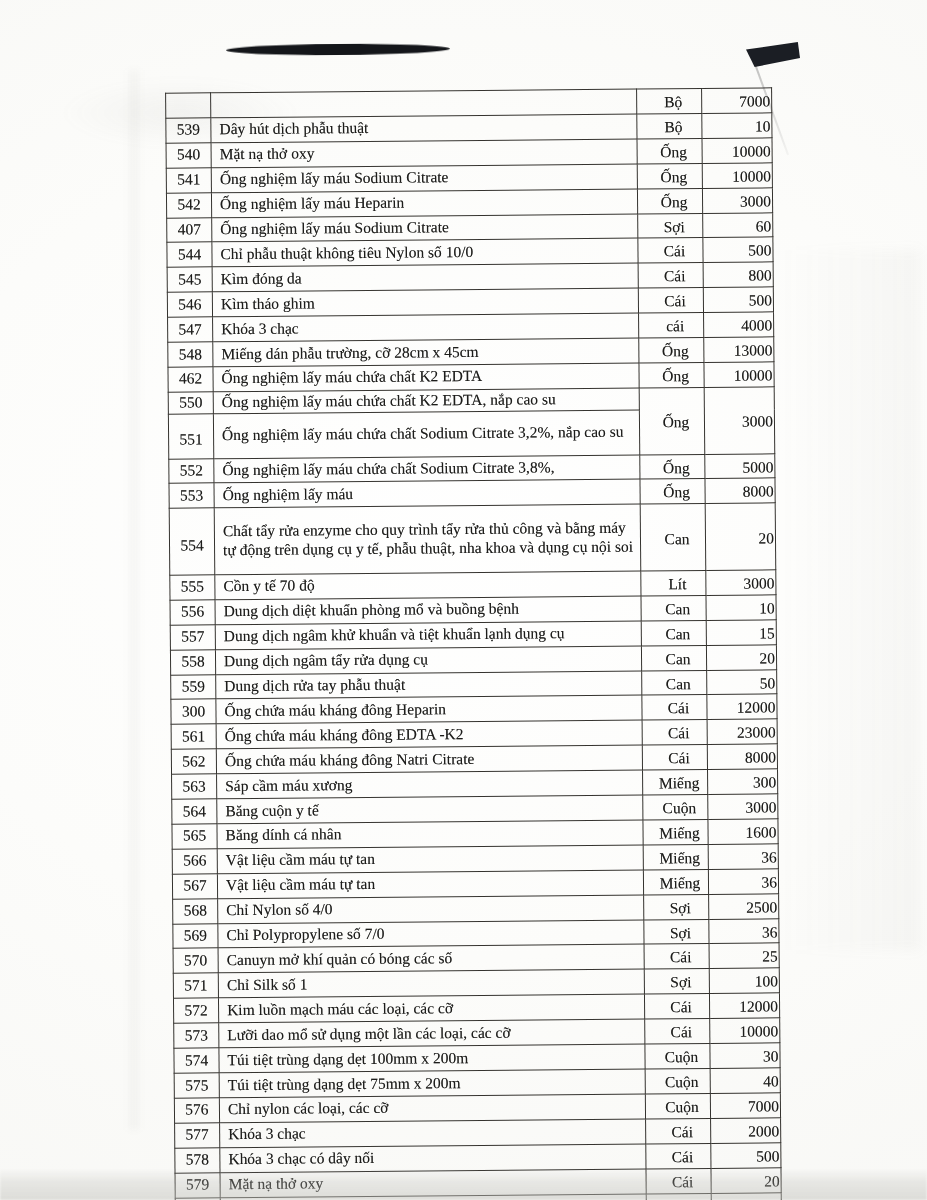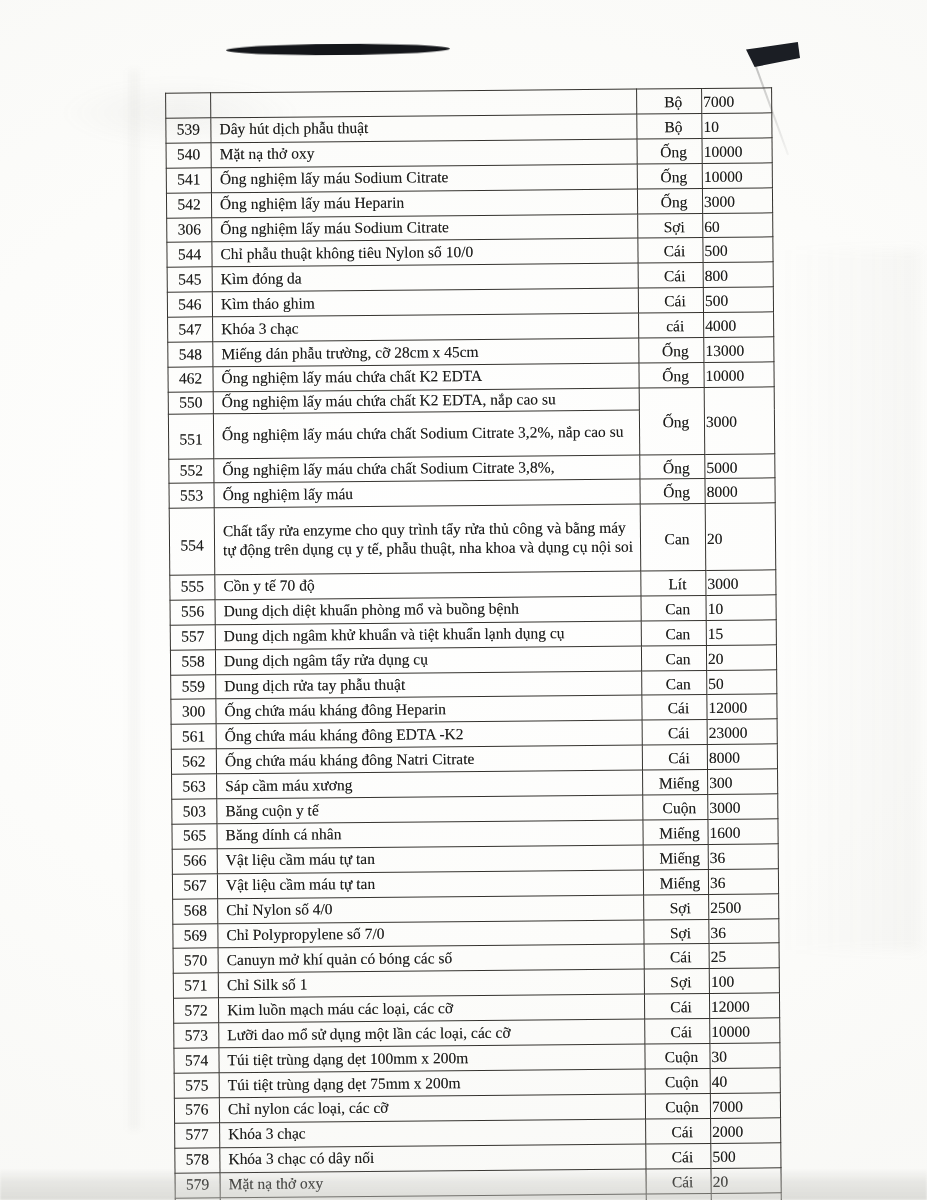--- a/index.html
+++ b/index.html
@@ -74,21 +74,21 @@
     text-shadow: 0 0 0.6px rgba(40,40,40,0.55);
     vertical-align: middle;
     overflow: hidden;
   }
   table.supplies tr       { height: 22.2px; }
   table.supplies tr.h2    { height: 44.5px; }
   table.supplies tr.h3    { height: 66.5px; }
   td.stt  { text-align: center; padding: 0 2px; margin-top: 48px; }
   td.desc { text-align: left; padding: 0 6px 0 8px; }
   td.unit { text-align: center; padding-left: 9px; padding-top: 4px; }
-  td.qty  { text-align: left; padding-top: 4px; }
+  td.qty  { text-align: right; padding-top: 4px; }
   td.vbottom { vertical-align: bottom; padding-bottom: 5px; padding-top: 10px; }
   td.stt.vbottom { padding-bottom: 2px; }
 </style>
 </head>
 <body>
 
 <div class="page">
   <div class="wash-topleft"></div>
   <div class="wash-midright"></div>
   <div class="left-edge-shadow"></div>
@@ -130,21 +130,21 @@
             <td class="unit">Ống</td>
             <td class="qty">10000</td>
           </tr>
           <tr>
             <td class="stt">542</td>
             <td class="desc">Ống nghiệm lấy máu Heparin</td>
             <td class="unit">Ống</td>
             <td class="qty">3000</td>
           </tr>
           <tr>
-            <td class="stt">306</td>
+            <td class="stt">407</td>
             <td class="desc">Ống nghiệm lấy máu Sodium Citrate</td>
             <td class="unit">Sợi</td>
             <td class="qty">60</td>
           </tr>
           <tr>
             <td class="stt">544</td>
             <td class="desc">Chỉ phẫu thuật không tiêu Nylon số 10/0</td>
             <td class="unit">Cái</td>
             <td class="qty">500</td>
           </tr>
@@ -254,21 +254,21 @@
             <td class="unit">Cái</td>
             <td class="qty">8000</td>
           </tr>
           <tr>
             <td class="stt">563</td>
             <td class="desc">Sáp cầm máu xương</td>
             <td class="unit">Miếng</td>
             <td class="qty">300</td>
           </tr>
           <tr>
-            <td class="stt">503</td>
+            <td class="stt">564</td>
             <td class="desc">Băng cuộn y tế</td>
             <td class="unit">Cuộn</td>
             <td class="qty">3000</td>
           </tr>
           <tr>
             <td class="stt">565</td>
             <td class="desc">Băng dính cá nhân</td>
             <td class="unit">Miếng</td>
             <td class="qty">1600</td>
           </tr>

